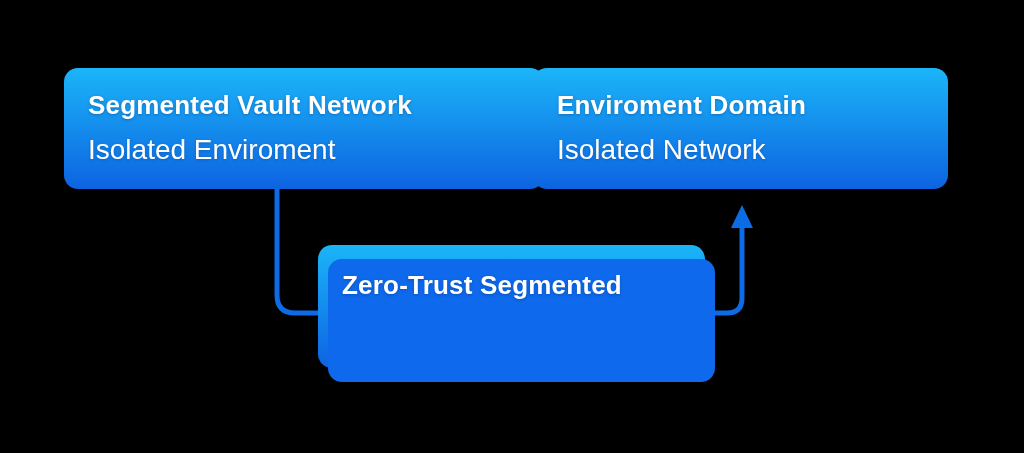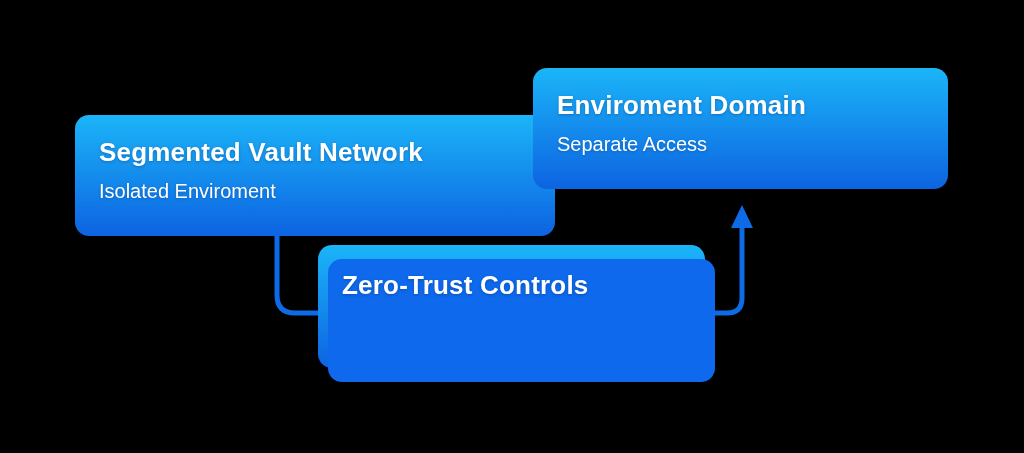--- a/index.html
+++ b/index.html
@@ -23,21 +23,21 @@
   }
   .node {
     position: absolute;
     z-index: 2;
     box-sizing: border-box;
     border-radius: 14px;
     background: linear-gradient(180deg, var(--grad-top, #1bb5f8) 0%, var(--grad-bottom, #0d63e1) 100%);
     color: var(--text-color, #ffffff);
     padding: 21px 24px 0 24px;
   }
-  .node-1 { left: 75px;  top: 68px;  width: 480px; height: 121px; margin-top: 47px; }
+  .node-1 { left: 64px;  top: 68px;  width: 480px; height: 121px; }
   .node-2 { left: 533px; top: 68px;  width: 415px; height: 121px; }
   .node-3 { left: 318px; top: 245px; width: 387px; height: 123px; padding-top: 24px; }
   .node-3::after {
     content: "";
     position: absolute;
     inset: 0;
     transform: translate(10px, 14px);
     background: var(--node-shadow, #0e69ec);
     border-radius: 14px;
     z-index: -1;
@@ -45,21 +45,21 @@
   .node-title {
     font-size: 26px;
     font-weight: 700;
     line-height: 1.25;
     letter-spacing: 0.2px;
     margin: 0 0 10px 0;
     text-shadow: 0 1px 3px rgba(0, 40, 90, 0.35);
     white-space: nowrap;
   }
   .node-subtitle {
-    font-size: 20px;
+    font-size: 28px;
     font-weight: 400;
     line-height: 1.25;
     margin: 0;
     text-shadow: 0 1px 3px rgba(0, 40, 90, 0.3);
     white-space: nowrap;
   }
 </style>
 </head>
 <body style="background: rgb(0, 0, 0);">
 
@@ -72,20 +72,20 @@
     <polygon points="742,205 731,228 753,228" fill="#0d6ce5"></polygon>
   </svg>
 
   <div class="node node-1">
     <div class="node-title">Segmented Vault Network</div>
     <div class="node-subtitle">Isolated Enviroment</div>
   </div>
 
   <div class="node node-2">
     <div class="node-title">Enviroment Domain</div>
-    <div class="node-subtitle">Separate Access</div>
+    <div class="node-subtitle">Isolated Network</div>
   </div>
 
   <div class="node node-3">
-    <div class="node-title">Zero-Trust Controls</div>
+    <div class="node-title">Zero-Trust Segmented</div>
   </div>
 
 </div>
 
 </body></html>

